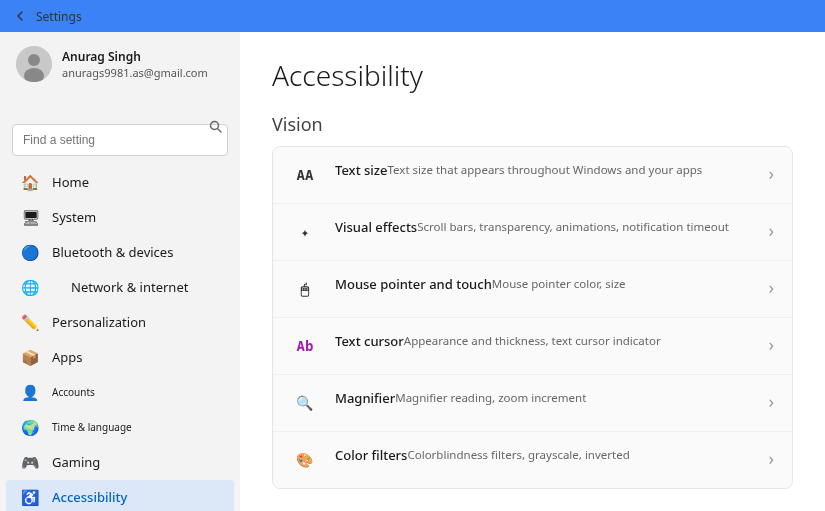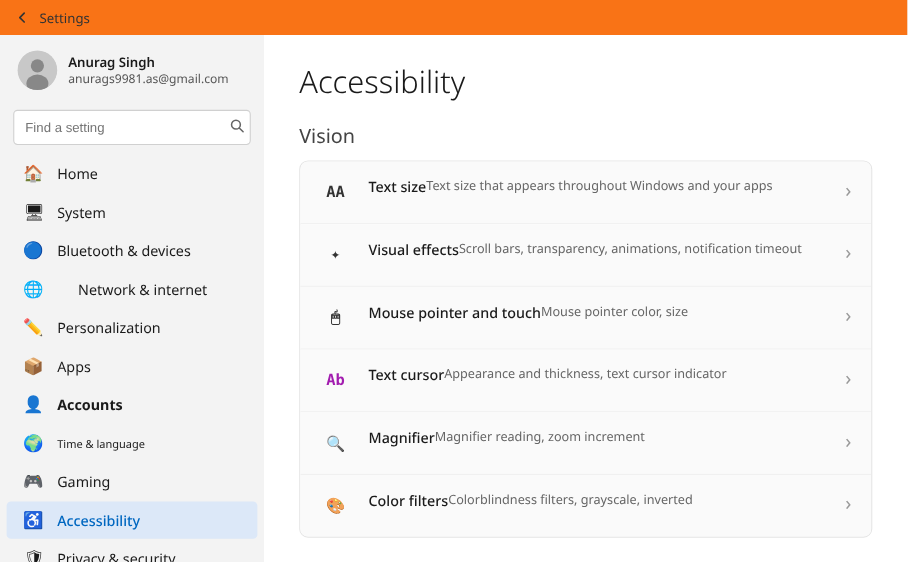--- a/index.html
+++ b/index.html
@@ -7,21 +7,21 @@
       font-family: 'Segoe UI', system-ui, sans-serif;
       background: #f3f3f3;
       width: 825px;
       height: 511px;
       overflow: hidden;
       display: flex;
       flex-direction: column;
     }
     .titlebar {
       height: 32px;
-      background: #f97316;
+      background: #3b82f6;
       display: flex;
       align-items: center;
       padding: 16px 12px;
       gap: 8px;
       font-size: 12px;
       color: #333;
     }
     .titlebar-back {
       width: 16px;
       height: 16px;
@@ -72,20 +72,21 @@
     .search-input {
       width: 100%;
       height: 32px;
       border: 1px solid #d0d0d0;
       border-radius: 4px;
       padding: 0 32px 0 10px;
       font-size: 12px;
       background: #fff;
       outline: none;
       color: #555;
+      margin-top: 24px;
     }
     .search-icon-btn {
       position: absolute;
       right: 6px;
       top: 50%;
       transform: translateY(-50%);
       background: none;
       border: none;
       cursor: pointer;
       color: #555;
@@ -232,21 +233,21 @@
         <div class="nav-item">
           <span class="nav-icon">✏️</span>
           <span style="font-size: 13px;">Personalization</span>
         </div>
         <div class="nav-item">
           <span class="nav-icon">📦</span>
           <span style="font-size: 13px;">Apps</span>
         </div>
         <div class="nav-item">
           <span class="nav-icon">👤</span>
-          <span style="font-size: 13px; font-weight: bold;">Accounts</span>
+          <span style="font-size: 10px;">Accounts</span>
         </div>
         <div class="nav-item">
           <span class="nav-icon">🌍</span>
           <span style="font-size: 10px;">Time &amp; language</span>
         </div>
         <div class="nav-item">
           <span class="nav-icon">🎮</span>
           <span style="font-size: 13px;">Gaming</span>
         </div>
         <div class="nav-item active">

